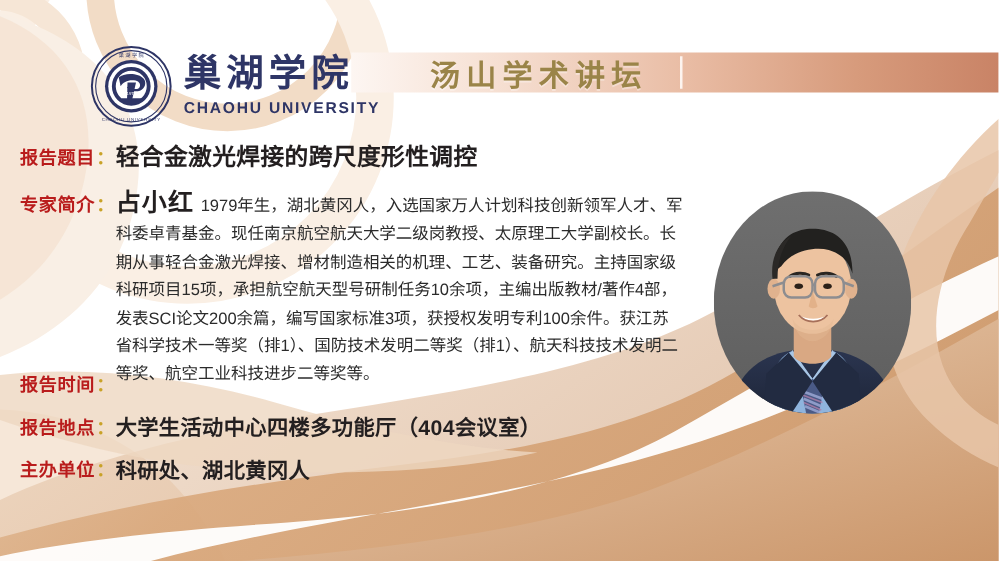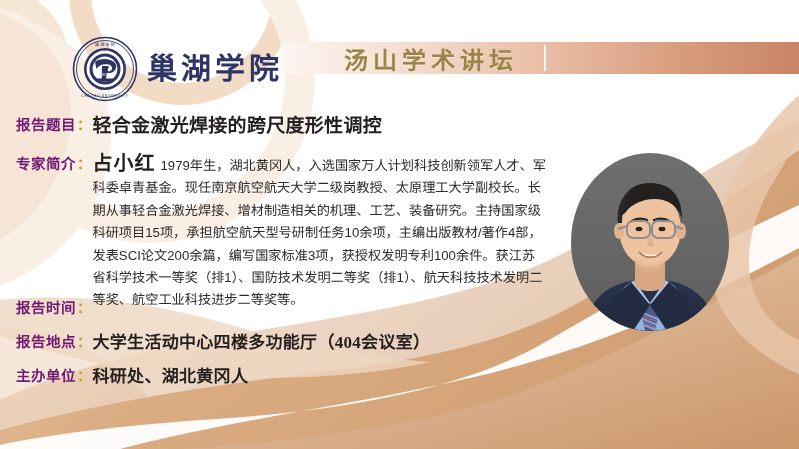--- a/index.html
+++ b/index.html
@@ -15,21 +15,21 @@
   
   .bg-layer{position:absolute;inset:0;overflow:hidden;pointer-events:none;}
   .bg-layer svg{position:absolute;top:0;left:0;width:799px;height:449px;}
 
   
   .header{position:absolute;top:0;left:0;width:799px;height:108px;}
   .logo-wrap{
     position:absolute;left:72px;top:36px;display:flex;align-items:center;gap:9px;
   }
   .crest{width:66px;height:66px;flex:0 0 auto;}
-  .uni-names{display:flex;flex-direction:row;justify-content:center;line-height:1;}
+  .uni-names{display:flex;flex-direction:column;justify-content:center;line-height:1;}
   .uni-cn{
     font-family:"Liberation Serif","DejaVu Serif",serif;
     font-size:30px;font-weight:700;color:#2e3566;letter-spacing:4px;
     white-space:nowrap;
   }
   .uni-en{
     font-size:12.5px;font-weight:700;color:#2e3566;letter-spacing:1.4px;
     margin-top:5px;white-space:nowrap;
   }
   .banner{
@@ -48,28 +48,28 @@
   }
   .banner-sub{
     font-family:"Liberation Serif","DejaVu Serif",serif;
     font-size:17px;font-weight:700;color:#fdf6f1;letter-spacing:4px;white-space:nowrap;
   }
 
   
   .content{position:absolute;left:0;top:0;width:799px;height:449px;}
   .row{position:absolute;display:flex;align-items:flex-start;}
   .label{
-    font-size:14.5px;font-weight:700;color:#701a75;letter-spacing:.5px;
+    font-size:14.5px;font-weight:700;color:#b91c1c;letter-spacing:.5px;
     white-space:nowrap;flex:0 0 auto;
   }
   .colon{
     font-size:14.5px;font-weight:700;color:#c9a227;margin:0 1px;flex:0 0 auto;
   }
   .value-strong{
-    font-size:17px;font-weight:700;color:#231f20;letter-spacing:.3px;white-space:nowrap;font-family:Liberation Serif, serif;
+    font-size:17px;font-weight:700;color:#231f20;letter-spacing:.3px;white-space:nowrap;
   }
 
   
   #row-title{left:16px;top:110px;align-items:center;}
   #row-title .value-strong{font-size:19px;}
 
   
   #row-speaker{left:16px;top:152px;align-items:flex-start;}
   .speaker-body{width:455px;}
   .speaker-name{

